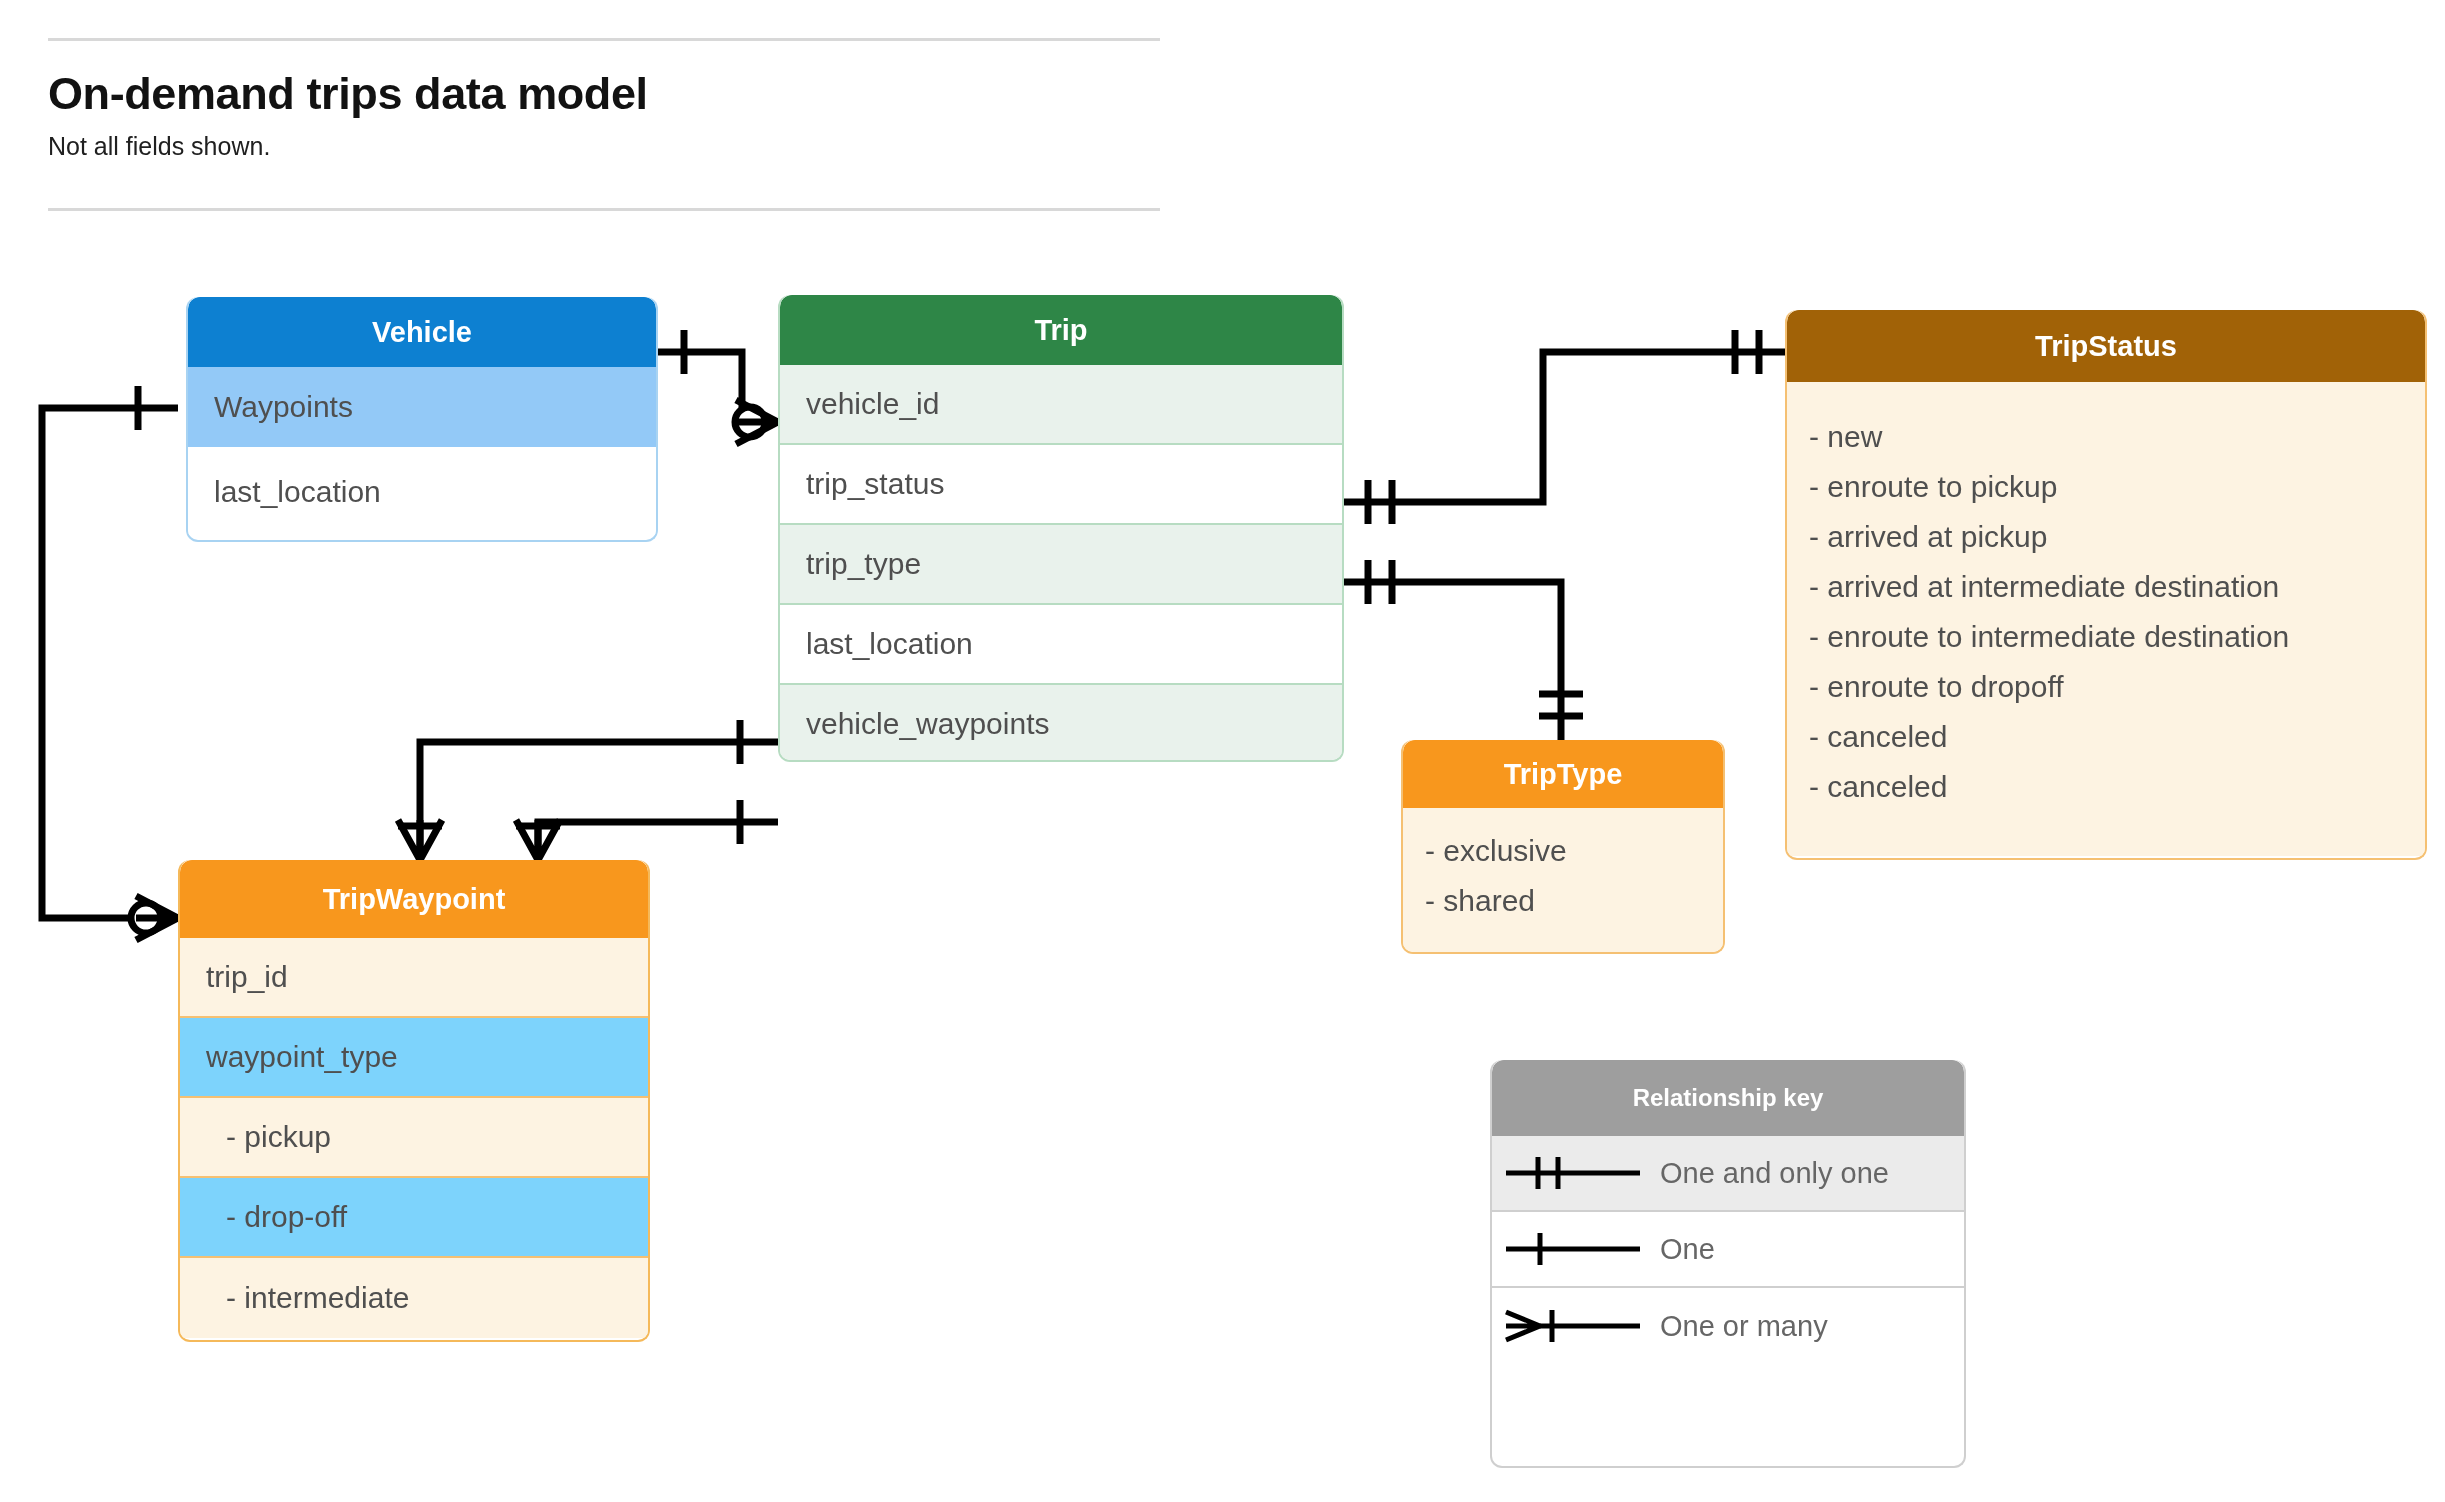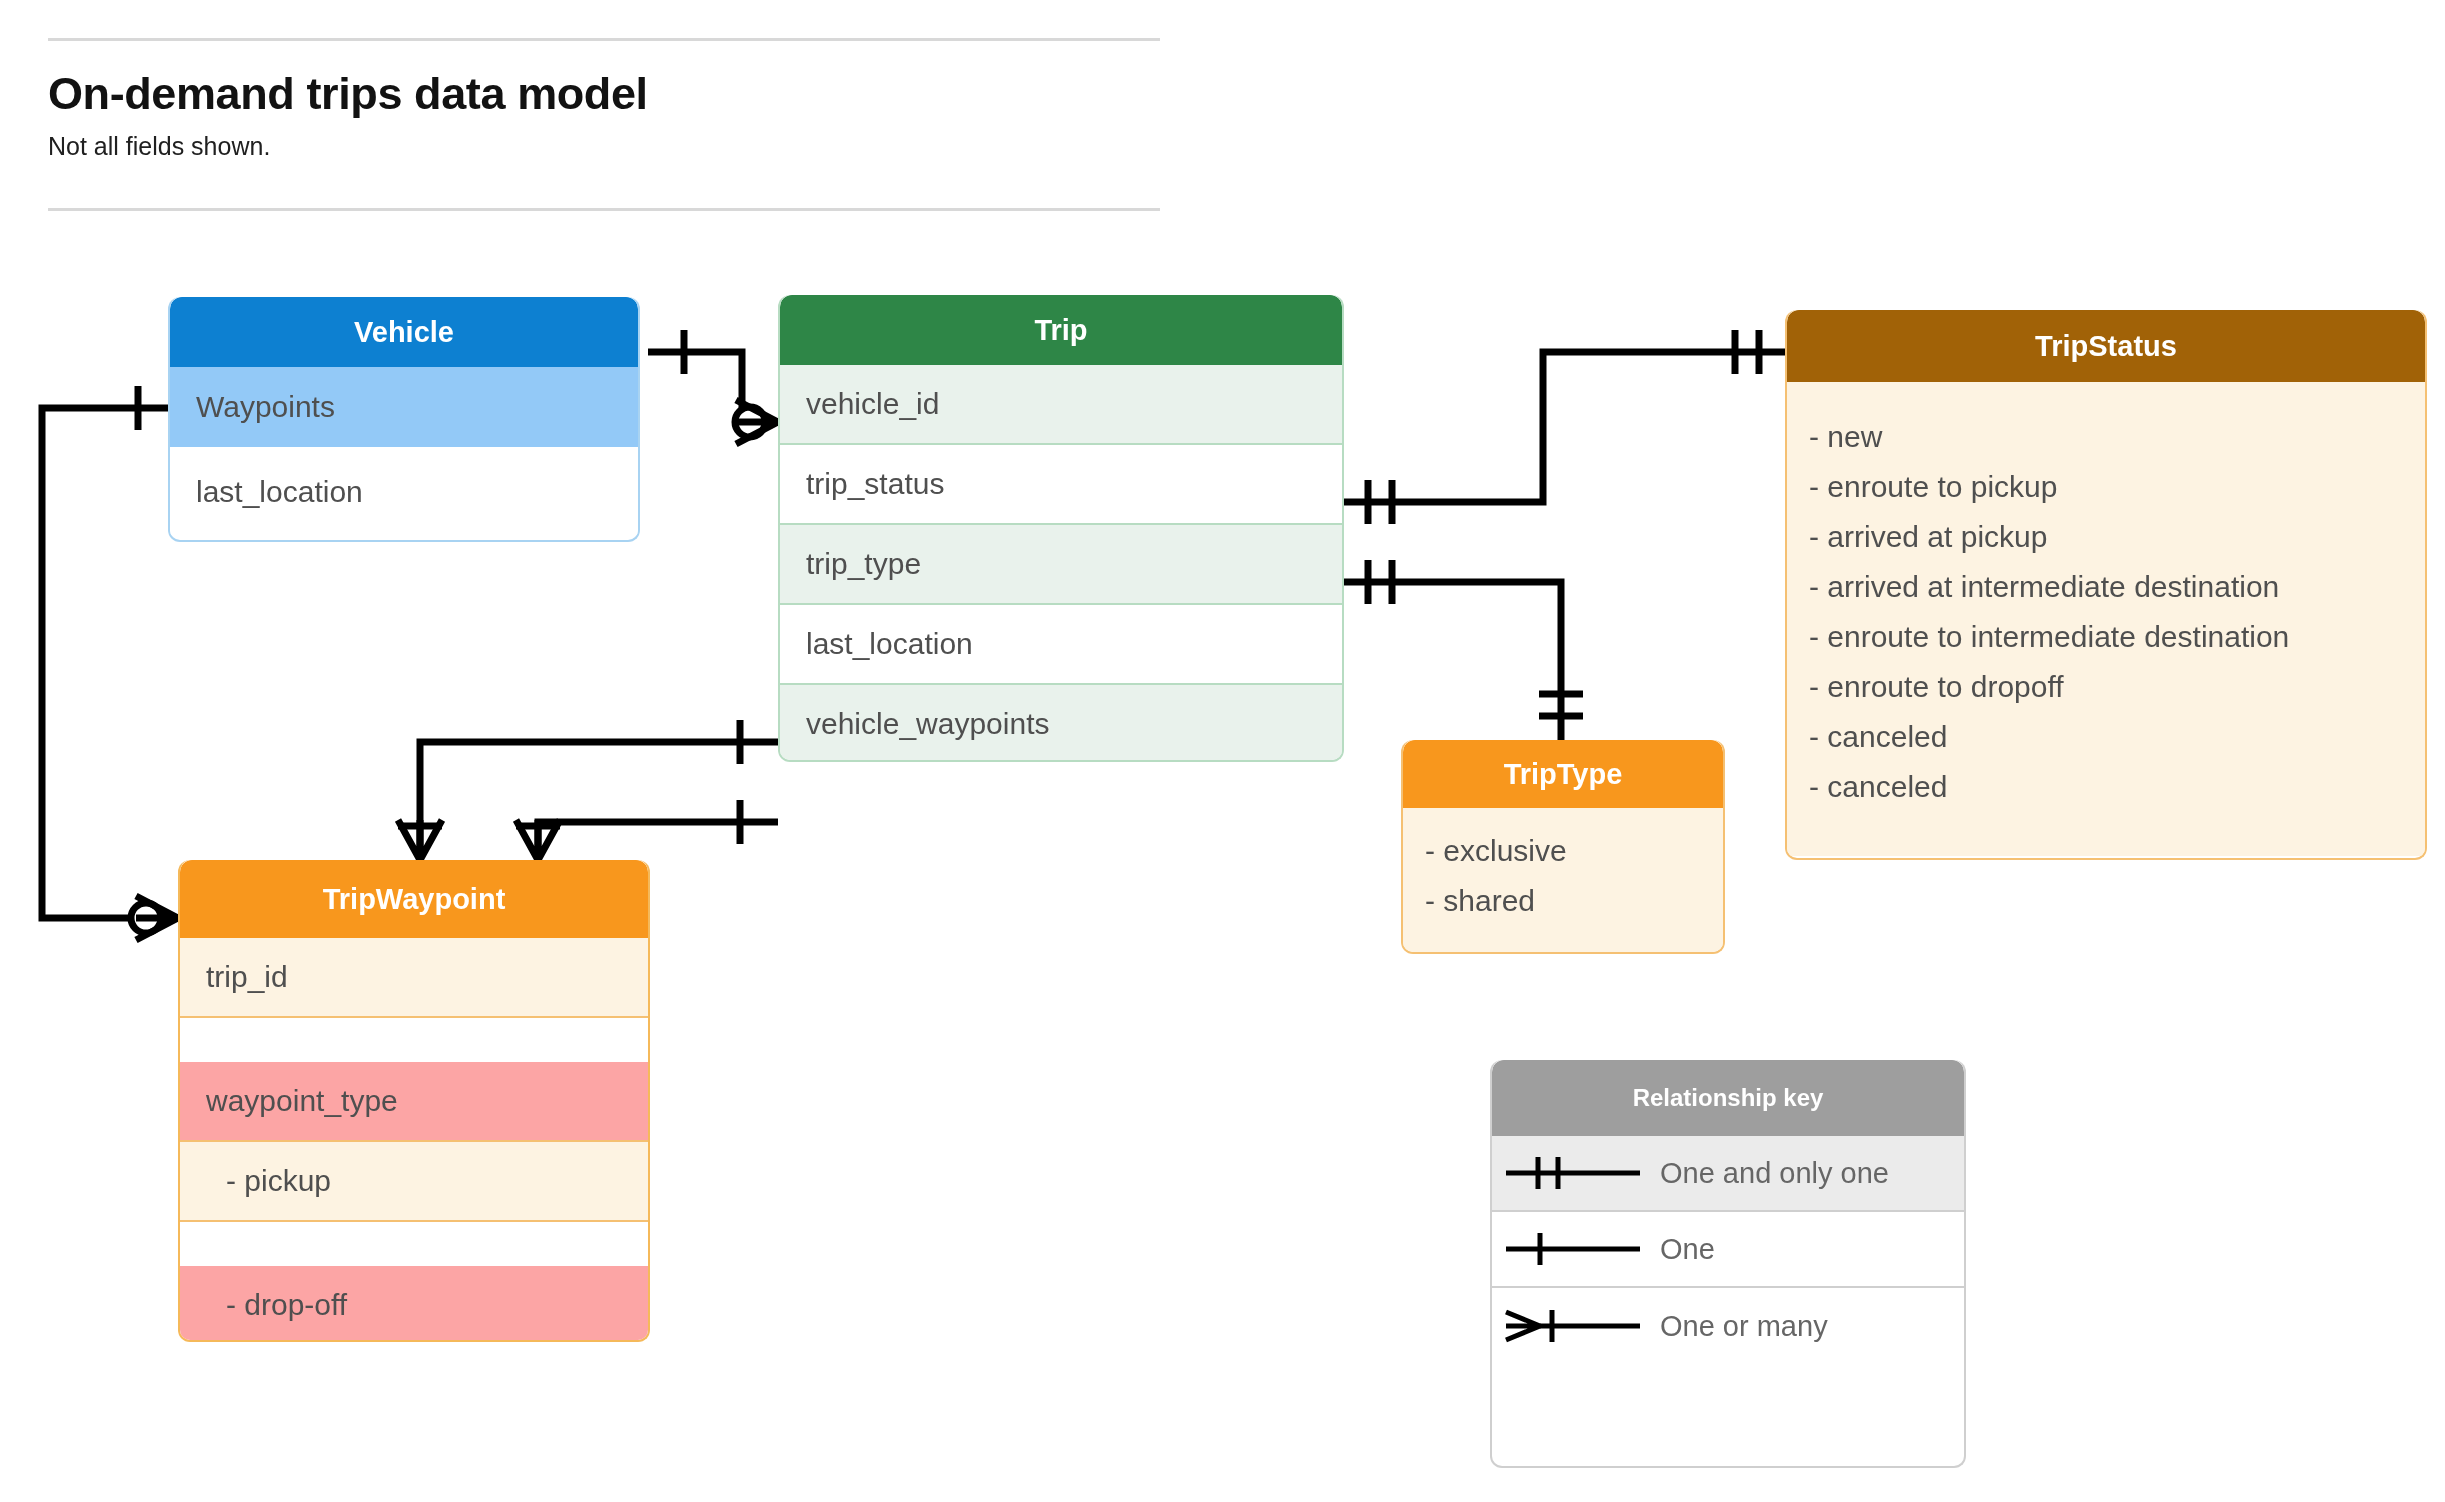--- a/index.html
+++ b/index.html
@@ -38,38 +38,38 @@
   .ent-row{
     display:flex;align-items:center;
     padding-left:26px;
     font-size:30px;color:#4f4f4f;
     box-sizing:border-box;
     white-space:nowrap;
   }
   .ent-row.indent{padding-left:46px;}
 
   
-  #vehicle{left:168px;top:297px;width:468px;height:243px;border:2px solid #a8d3f2;border-top:none;}
+  #vehicle{left:186px;top:297px;width:468px;height:243px;border:2px solid #a8d3f2;border-top:none;}
   #vehicle .ent-head{height:70px;background:#0d80d1;}
   #vehicle .r0{height:80px;background:#93c9f7;}
   #vehicle .r1{height:89px;background:#ffffff;}
 
   
   #trip{left:778px;top:295px;width:562px;height:465px;border:2px solid #b7dcc2;border-top:none;}
   #trip .ent-head{height:70px;background:#2e8647;}
   #trip .ent-row{height:80px;border-bottom:2px solid #b7dcc2;}
   #trip .alt{background:#e9f2ec;}
   #trip .plain{background:#ffffff;}
 
   
   #tripwaypoint{left:178px;top:860px;width:468px;height:480px;border:2px solid #f5b95a;border-top:none;}
   #tripwaypoint .ent-head{height:78px;background:#f8971d;}
   #tripwaypoint .ent-row{height:80px;border-bottom:2px solid #f5c072;}
   #tripwaypoint .alt{background:#fdf3e2;}
-  #tripwaypoint .plain{background:#fca5a5;margin-top:44px;}
+  #tripwaypoint .plain{background:#7dd3fc;}
   #tripwaypoint .last{border-bottom:none;}
 
   
   #tripstatus{left:1785px;top:310px;width:638px;height:548px;border:2px solid #f5c072;border-top:none;}
   #tripstatus .ent-head{height:72px;background:#a16207;}
   #tripstatus .listbody{background:#fdf3e2;height:474px;padding:30px 0 16px 22px;box-sizing:border-box;}
   #tripstatus .li{font-size:30px;color:#4f4f4f;line-height:50px;white-space:nowrap;}
 
   
   #triptype{left:1401px;top:740px;width:320px;height:212px;border:2px solid #f5c072;border-top:none;}

